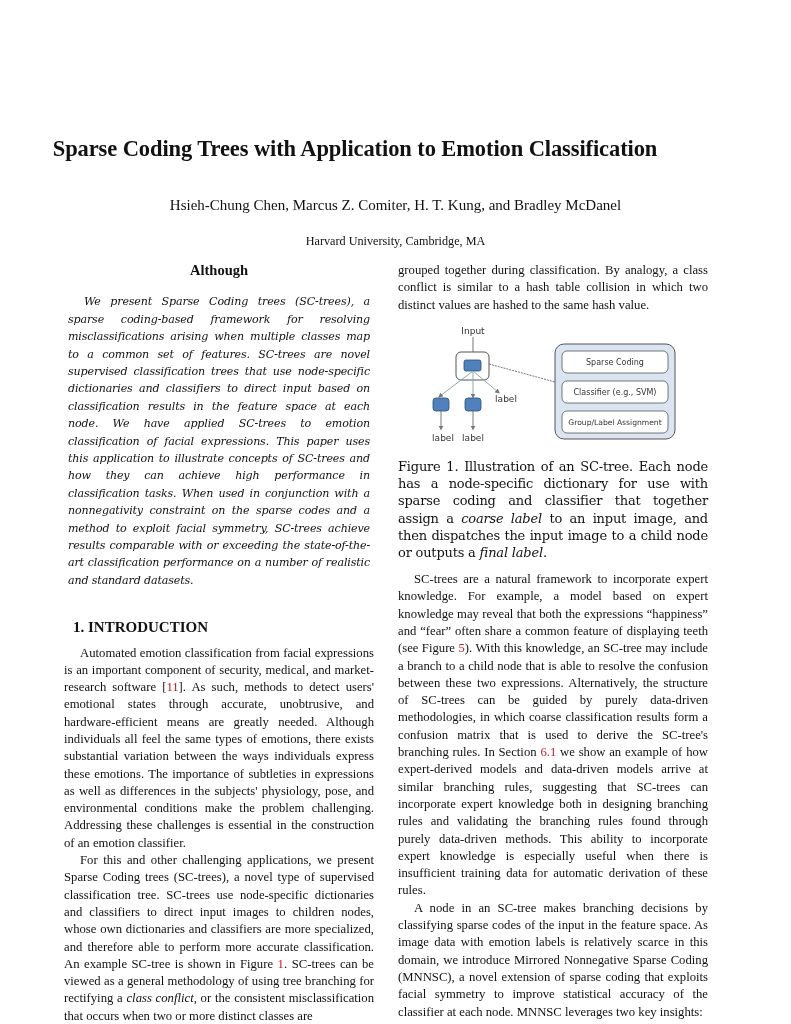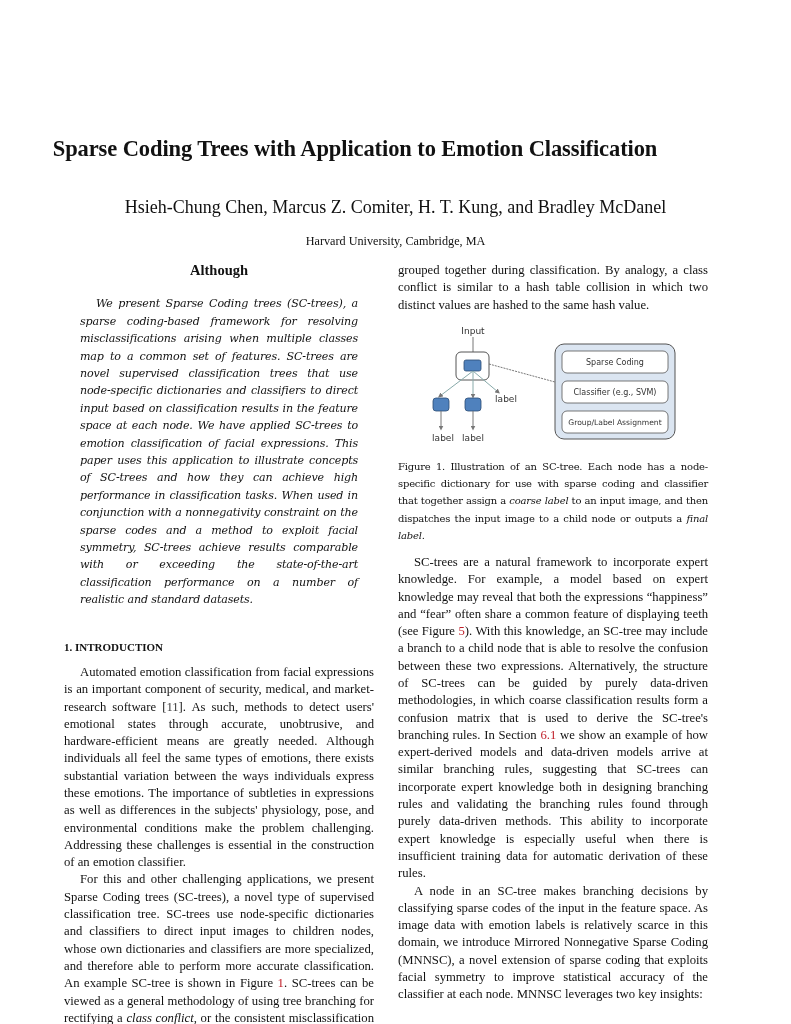--- a/index.html
+++ b/index.html
@@ -1,33 +1,33 @@
 <!DOCTYPE html>
 <html><head>
 <meta charset="utf-8">
 <style>
   html, body { margin: 0; padding: 0; background: #ffffff; }
   body { width: 791px; height: 1024px; position: relative; overflow: hidden;
          font-family: "Liberation Serif", "DejaVu Serif", serif; color: #111; }
   .title { position: absolute; top: 136px; left: 0; width: 710px; text-align: center;
            font-size: 22.5px; font-weight: bold; letter-spacing: -0.1px; }
-  .authors { position: absolute; top: 197px; left: 0; width: 791px; text-align: center; font-size: 18px; }
+  .authors { position: absolute; top: 197px; left: 0; width: 791px; text-align: center; font-size: 15px; }
   .affil { position: absolute; top: 218px; left: 0; width: 791px; text-align: center; font-size: 12.2px; margin-top: 16px; }
   .col { position: absolute; width: 310px; font-size: 12.7px; line-height: 17.3px; text-align: justify; }
   .col-left { left: 64px; top: 262px; }
   .col-right { left: 398px; top: 262px; }
   .abs-head { text-align: center; font-weight: bold; font-size: 14.5px; margin: 0 0 14px 0; }
   .abs-body { font-style: italic; font-family: "DejaVu Serif", serif; font-size: 11.1px; line-height: 17.4px;
-              text-indent: 16px; margin: 16px; letter-spacing: -0.15px; }
-  .sec-head { font-weight: bold; font-size: 11px; margin: 30px 0 8px 0; }
+              text-indent: 16px; margin: 4px; letter-spacing: -0.15px; }
+  .sec-head { font-weight: bold; font-size: 15px; margin: 30px 0 8px 9px; }
   p.body { margin: 0; text-indent: 16px; font-family: Liberation Serif, serif; }
-  .green { color: #404040; }
+  .green { color: #b91c1c; }
   .red { color: #c0202a; }
   .figure { position: relative; width: 310px; height: 130px; margin: 8px 0 6px 0; text-decoration: underline; }
-  .caption { font-family: "DejaVu Serif", serif; font-size: 10px; line-height: 17.2px; text-align: justify;
+  .caption { font-family: "DejaVu Serif", serif; font-size: 13px; line-height: 17.2px; text-align: justify;
              margin: 0 0 10px 0; letter-spacing: -0.2px; }
   .caption em { font-style: italic; }
   .diag-text { font-family: "DejaVu Sans", sans-serif; fill: #333; }
 </style>
 </head>
 <body>
 
 <div class="title">Sparse Coding Trees with Application to Emotion Classification</div>
 <div class="authors">Hsieh-Chung Chen, Marcus Z. Comiter, H. T. Kung, and Bradley McDanel</div>
 <div class="affil">Harvard University, Cambridge, MA</div>

